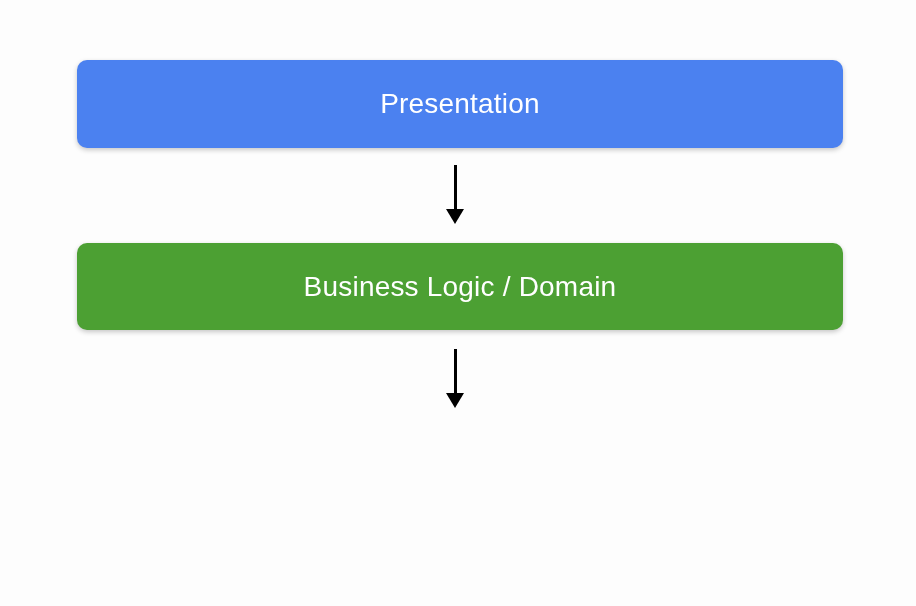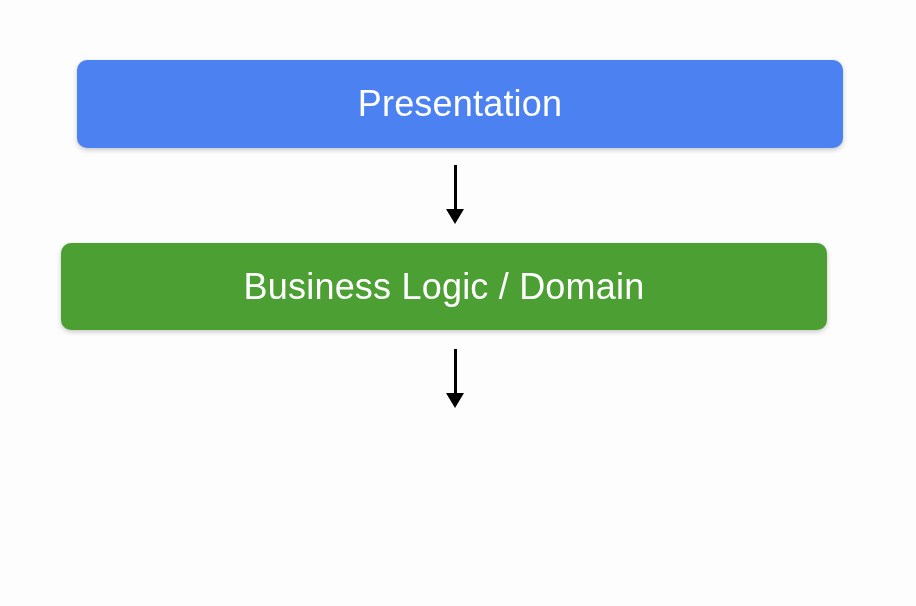--- a/index.html
+++ b/index.html
@@ -16,27 +16,27 @@
   }
   .layer-box {
     position: absolute;
     border-radius: 10px;
     display: flex;
     align-items: center;
     justify-content: center;
     box-shadow: 0 2px 5px rgba(0,0,0,0.22);
   }
   .layer-label {
-    font-size: 36px;
+    font-size: 28px;
     font-weight: 400;
     letter-spacing: 0.2px;
     white-space: nowrap;
   }
   .box-1 { left: 77px; top: 60px;  width: 766px; height: 88px; background: #4B81F0; color: #FFFFFF; }
-  .box-2 { left: 61px; top: 243px; width: 766px; height: 87px; background: #4CA033; color: #FFFFFF; }
+  .box-2 { left: 77px; top: 243px; width: 766px; height: 87px; background: #4CA033; color: #FFFFFF; }
   .box-3 { left: 71px; top: 427px; width: 766px; height: 85px; background: #45A0A0; color: #FFFFFF; }
   .arrow {
     position: absolute;
     width: 18px;
     display: flex;
     flex-direction: column;
     align-items: center;
   }
   .arrow-1 { left: 446px; top: 165px; height: 59px; }
   .arrow-2 { left: 446px; top: 349px; height: 59px; }

